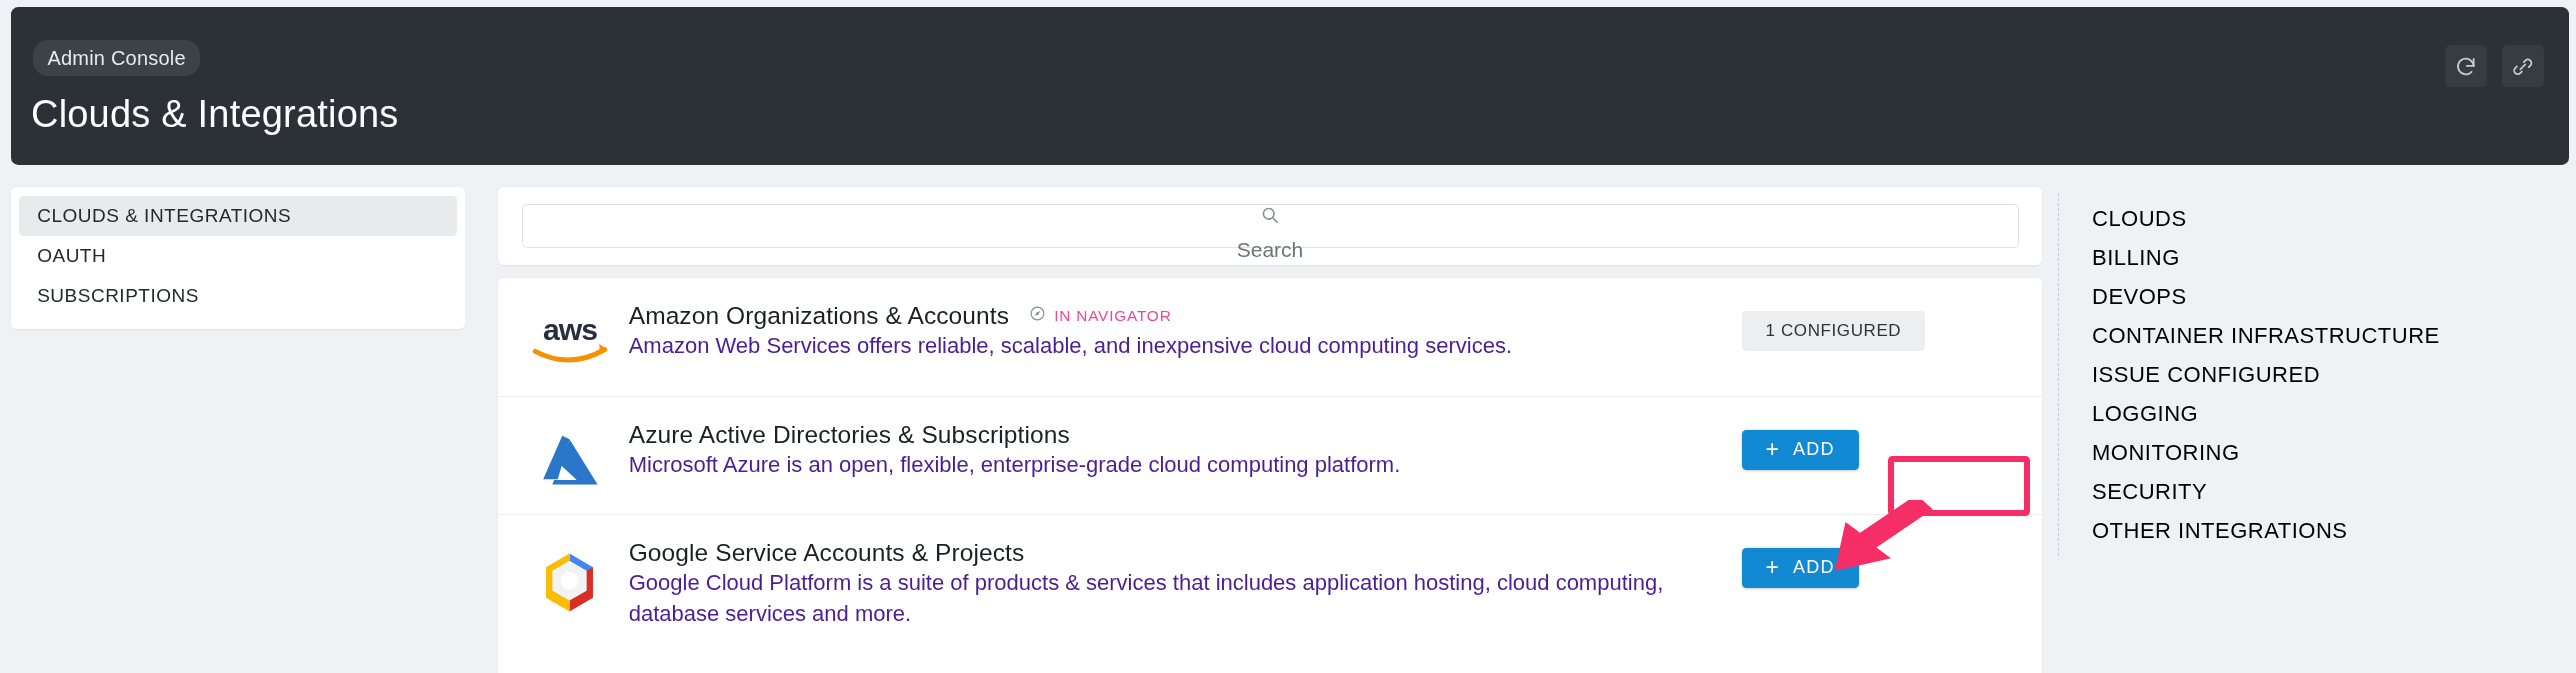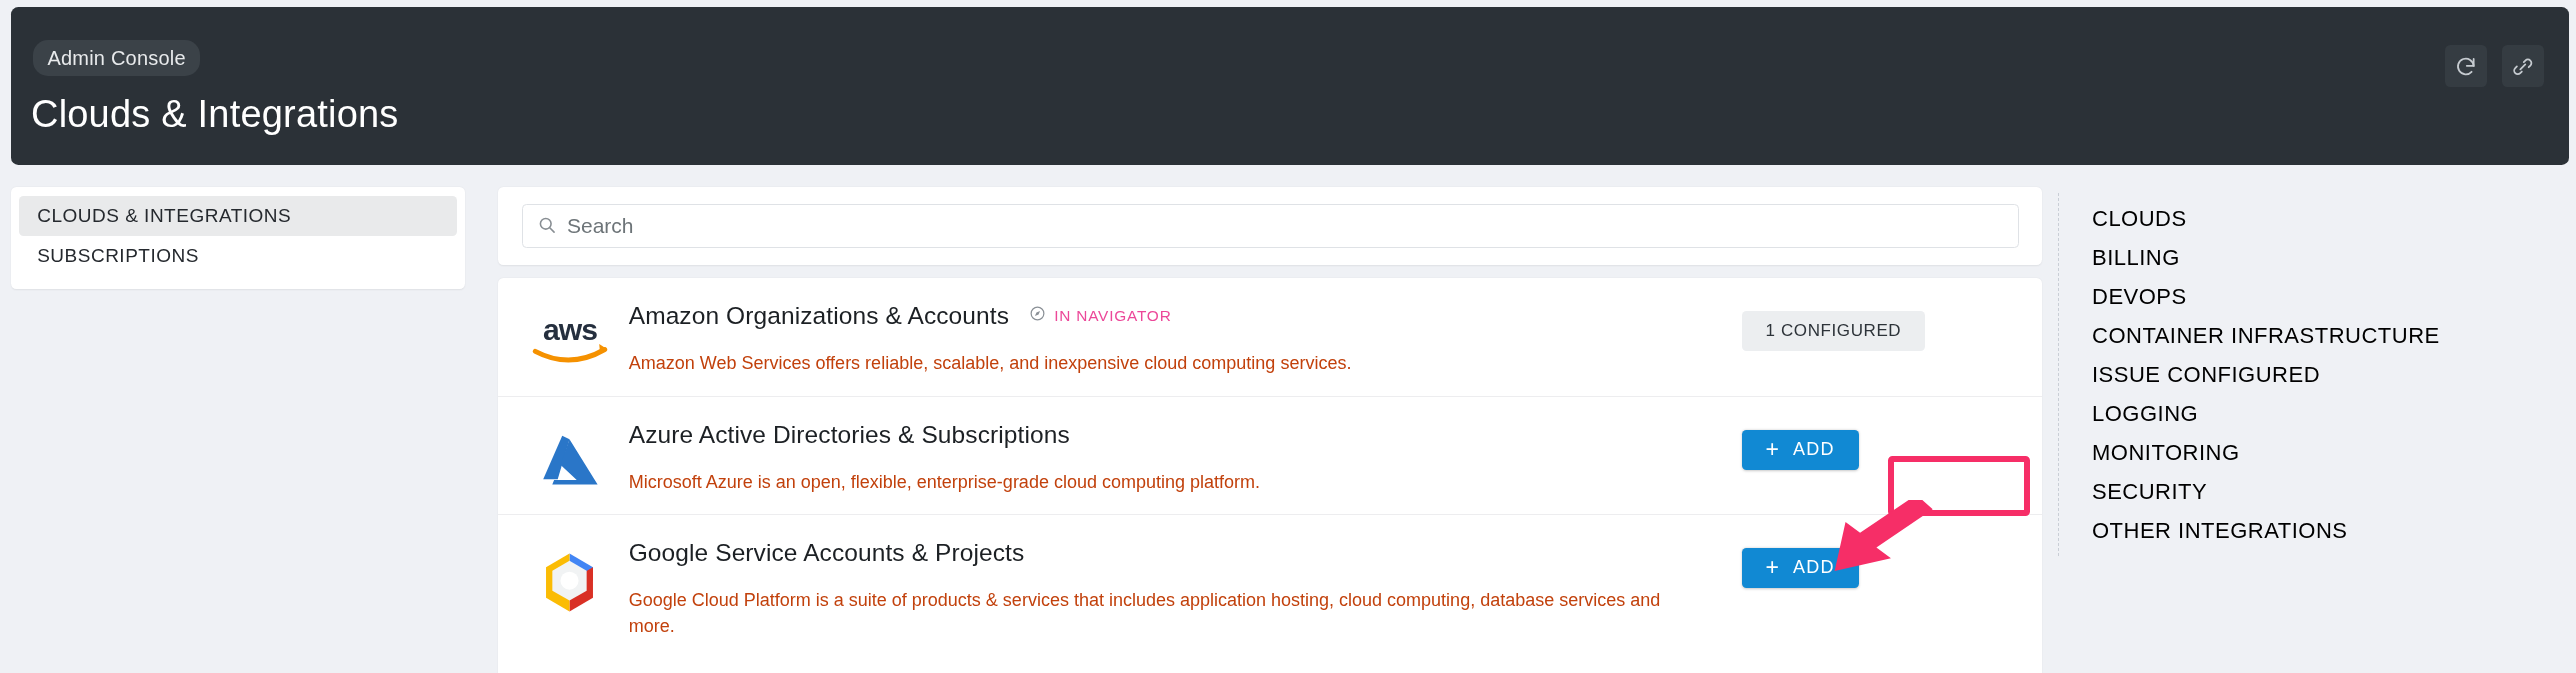--- a/index.html
+++ b/index.html
@@ -83,20 +83,21 @@
     display: flex; align-items: center;
   }
   .search-box {
     margin: 0 auto;
     width: 1497px; height: 44px;
     border: 0.9px solid #dfe2e6;
     border-radius: 4.5px;
     display: flex; align-items: center;
     padding: 0 14.5px;
     gap: 10px;
+    flex-direction: column;
   }
   .search-placeholder {
     color: #6d7478;
     font-size: 21px;
   }
 
   .list-card {
     position: absolute;
     left: 498px; top: 278px;
     width: 1544px; height: 396px;
@@ -128,23 +129,23 @@
     font-weight: 400;
     letter-spacing: 0.1px;
   }
   .nav-badge {
     display: flex; align-items: center; gap: 8.2px;
     color: #ec4899;
     font-size: 15.4px;
     letter-spacing: 0.8px;
   }
   .row-desc {
-    margin-top: 20px;
-    color: #c2410c;
-    font-size: 18px;
+    margin-top: 0;
+    color: #4c1d95;
+    font-size: 22px;
     line-height: 1.45;
     max-width: 1072px;
   }
   .row-action {
     width: 300px;
     min-width: 300px;
     display: flex;
     align-items: flex-end;
     justify-content: flex-start;
     padding-top: 9px;
@@ -231,20 +232,23 @@
           <path d="M11 16.8l-1.6 1.6a3.6 3.6 0 0 1-5.1-5.1L6 11.6"></path>
         </svg>
       </span>
     </div>
   </div>
 </div>
 
 <div class="sidebar">
   <div class="side-item active">
     <span>CLOUDS &amp; INTEGRATIONS</span>
+  </div>
+  <div class="side-item">
+    <span>OAUTH</span>
   </div>
   <div class="side-item">
     <span>SUBSCRIPTIONS</span>
   </div>
 </div>
 
 <div class="search-card">
   <div class="search-box">
     <span>
       <svg width="20" height="20" viewBox="0 0 24 24" fill="none" stroke="#888e93" stroke-width="1.9" stroke-linecap="round">

